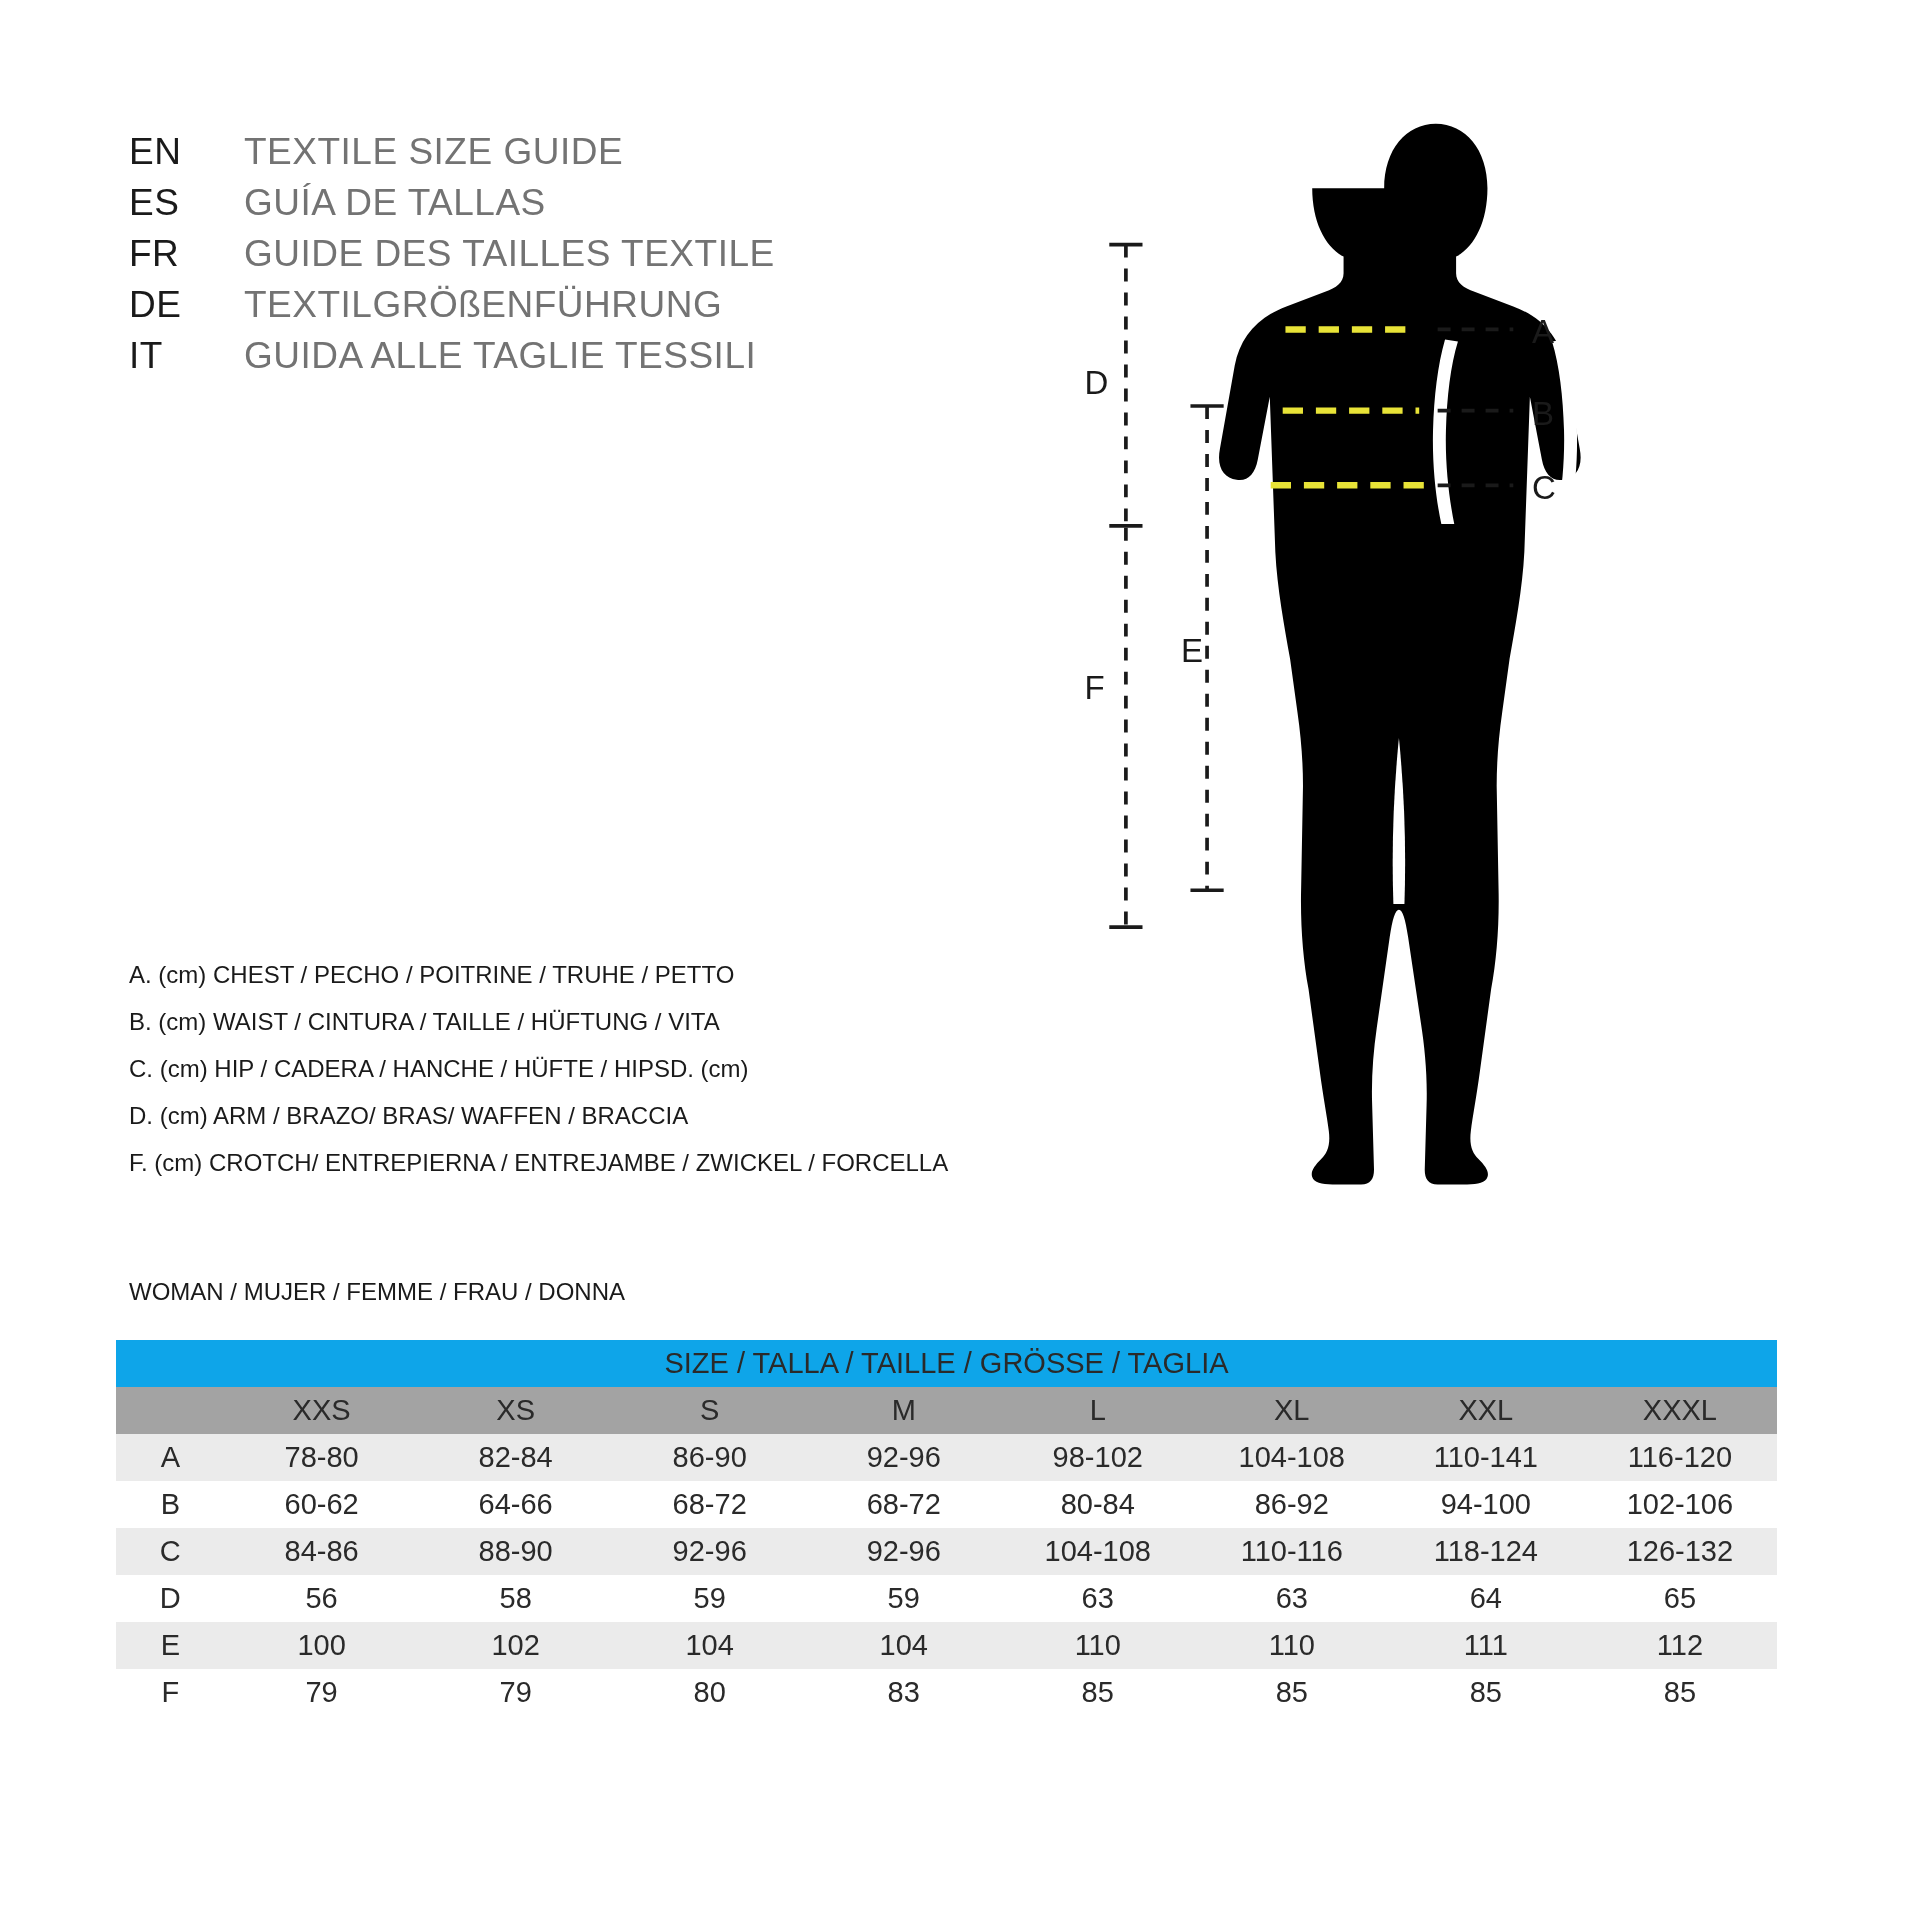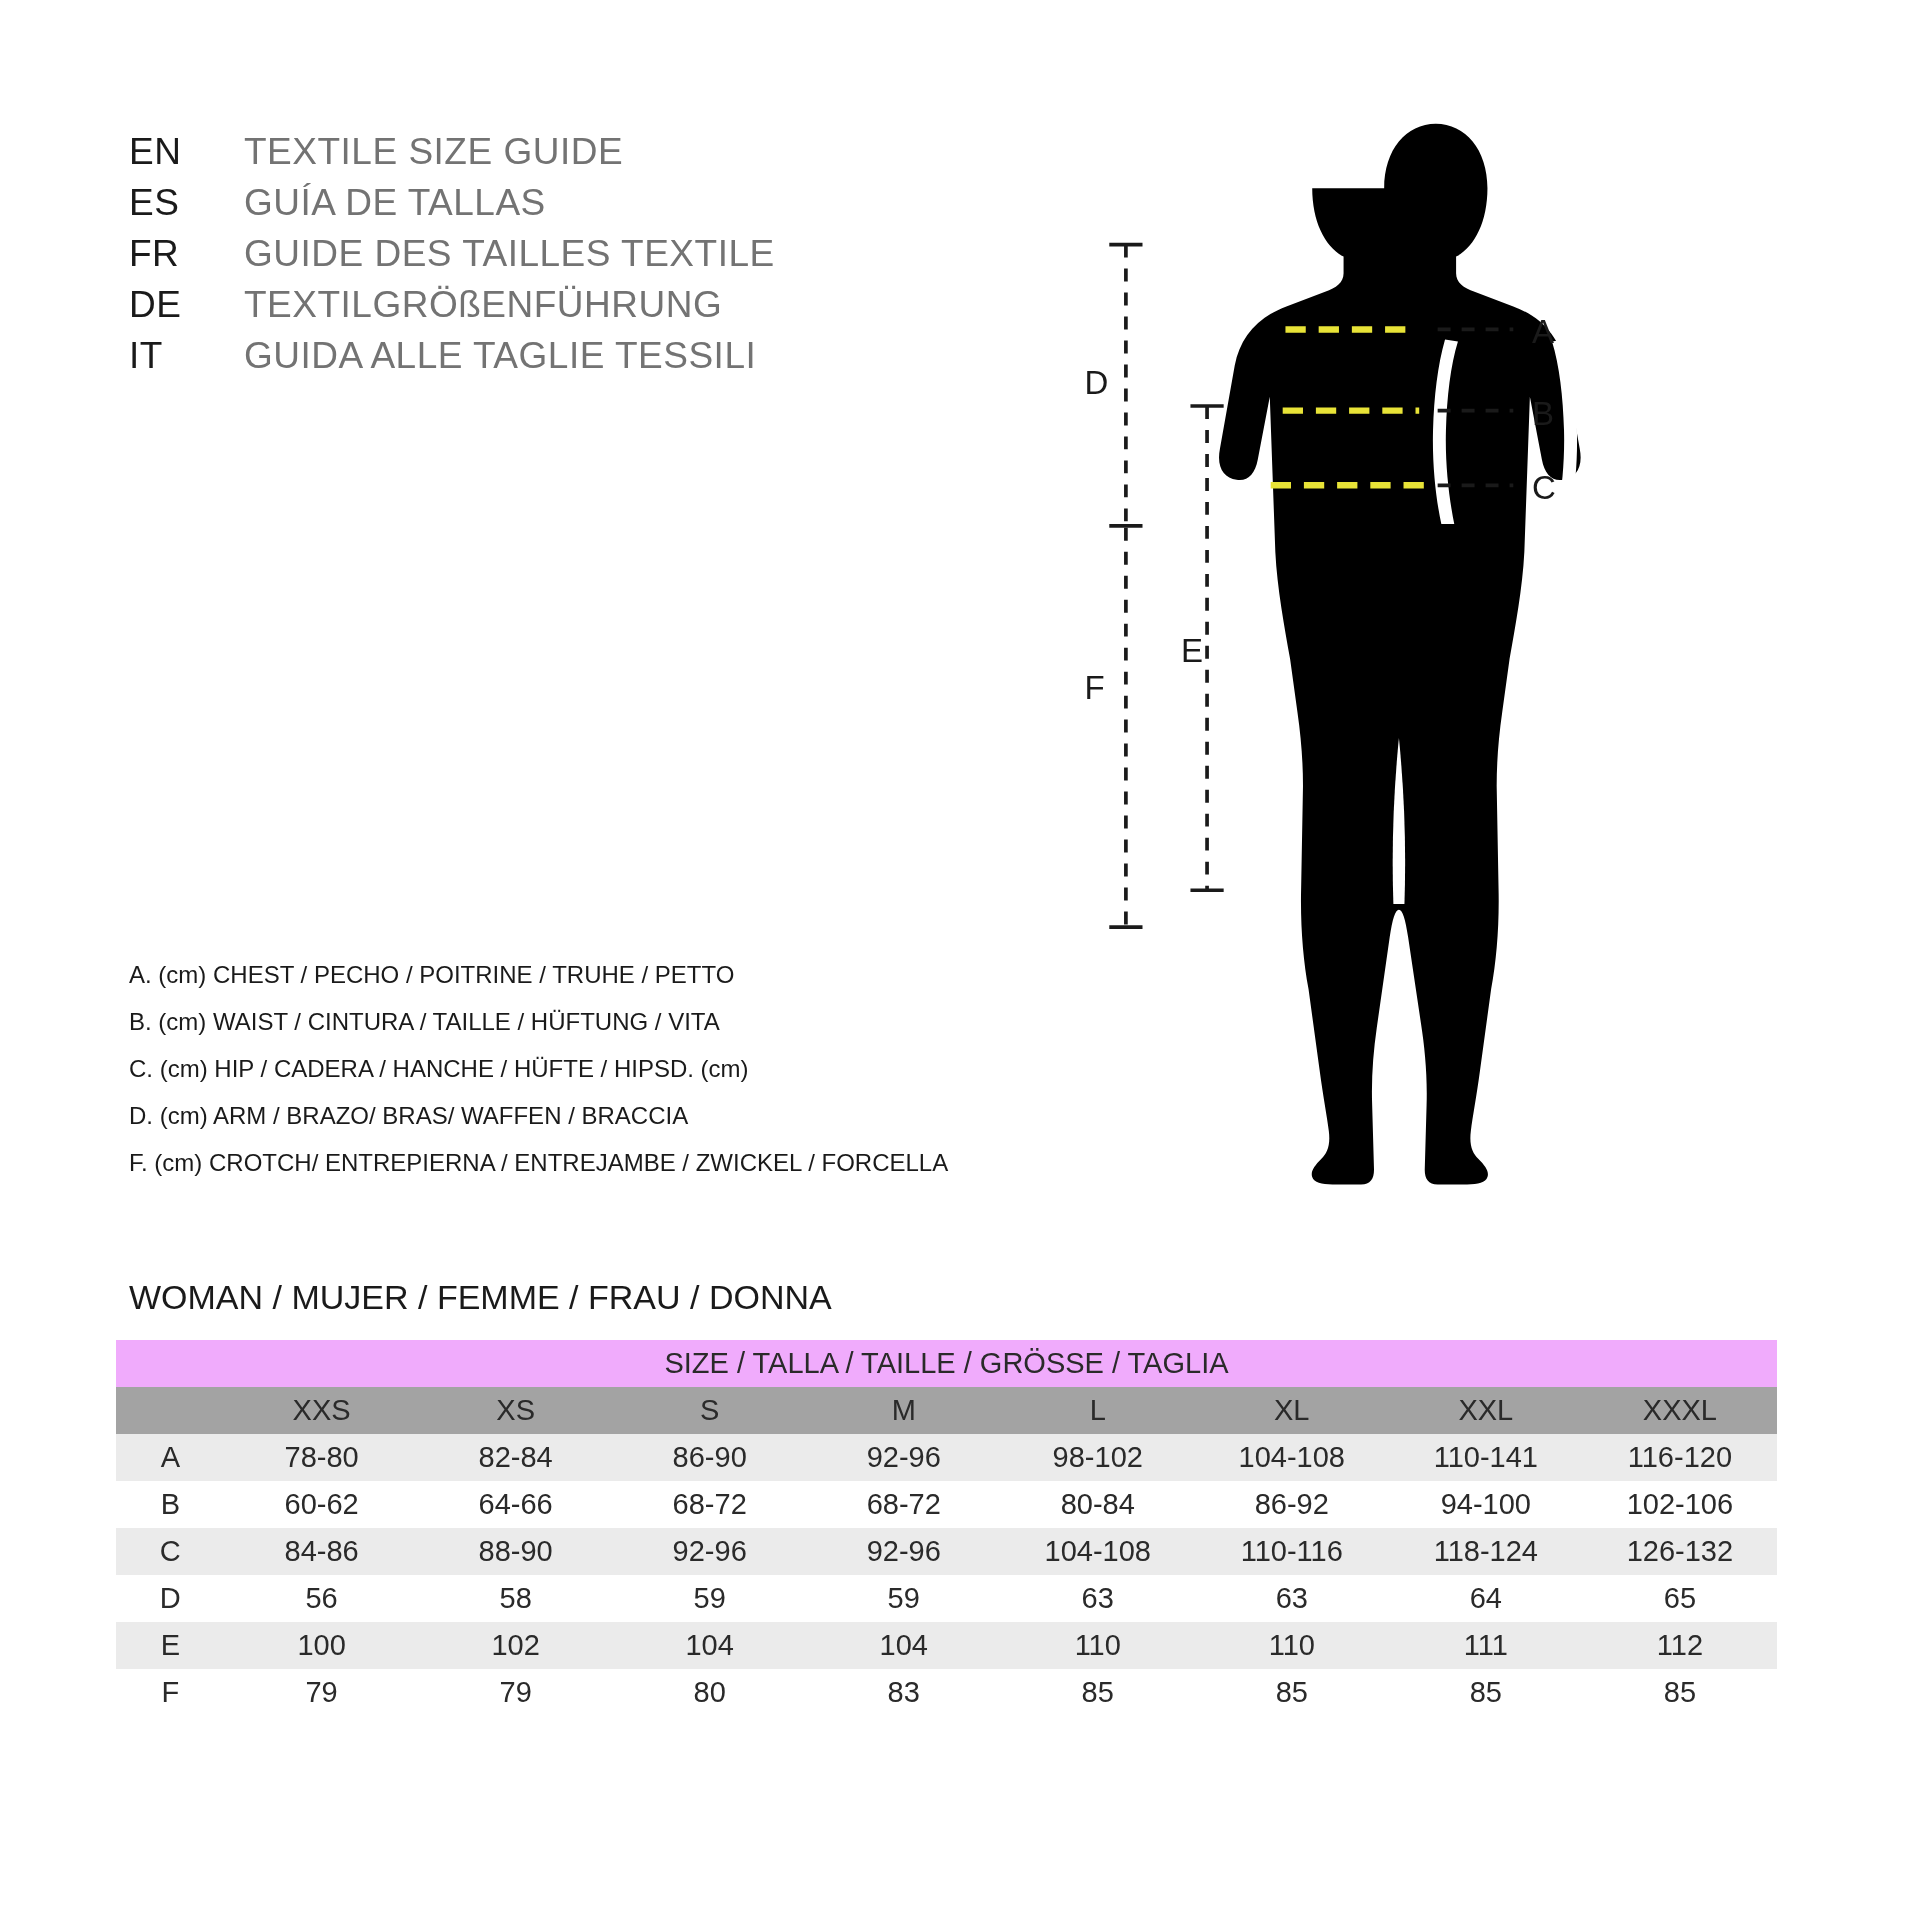--- a/index.html
+++ b/index.html
@@ -51,21 +51,21 @@
     line-height: 47px;
     white-space: nowrap;
     color: #1a1a1a;
   }
 
   
   .section-title {
     position: absolute;
     left: 129px;
     top: 1278px;
-    font-size: 34px;
+    font-size: 24px;
     color: #1a1a1a;
     white-space: nowrap;
   }
 
   
   .table-wrap {
     position: absolute;
     left: 116px;
     top: 1340px;
     width: 1661px;
@@ -78,21 +78,21 @@
   table.size-table td, table.size-table th {
     font-size: 29px;
     font-weight: normal;
     color: #2a2a2a;
     text-align: center;
     padding: 0;
     height: 47px;
     vertical-align: middle;
   }
   .hdr-row td {
-    background: #f0abfc;
+    background: #0ea5e9;
     height: 49px;
     text-align: left;
     padding-left: 16.6px;
     font-size: 29px;
     color: #3a3a3a;
     margin-left: 32px;
   }
   .sizes-row td {
     background: #a3a3a3;
     height: 52px;

